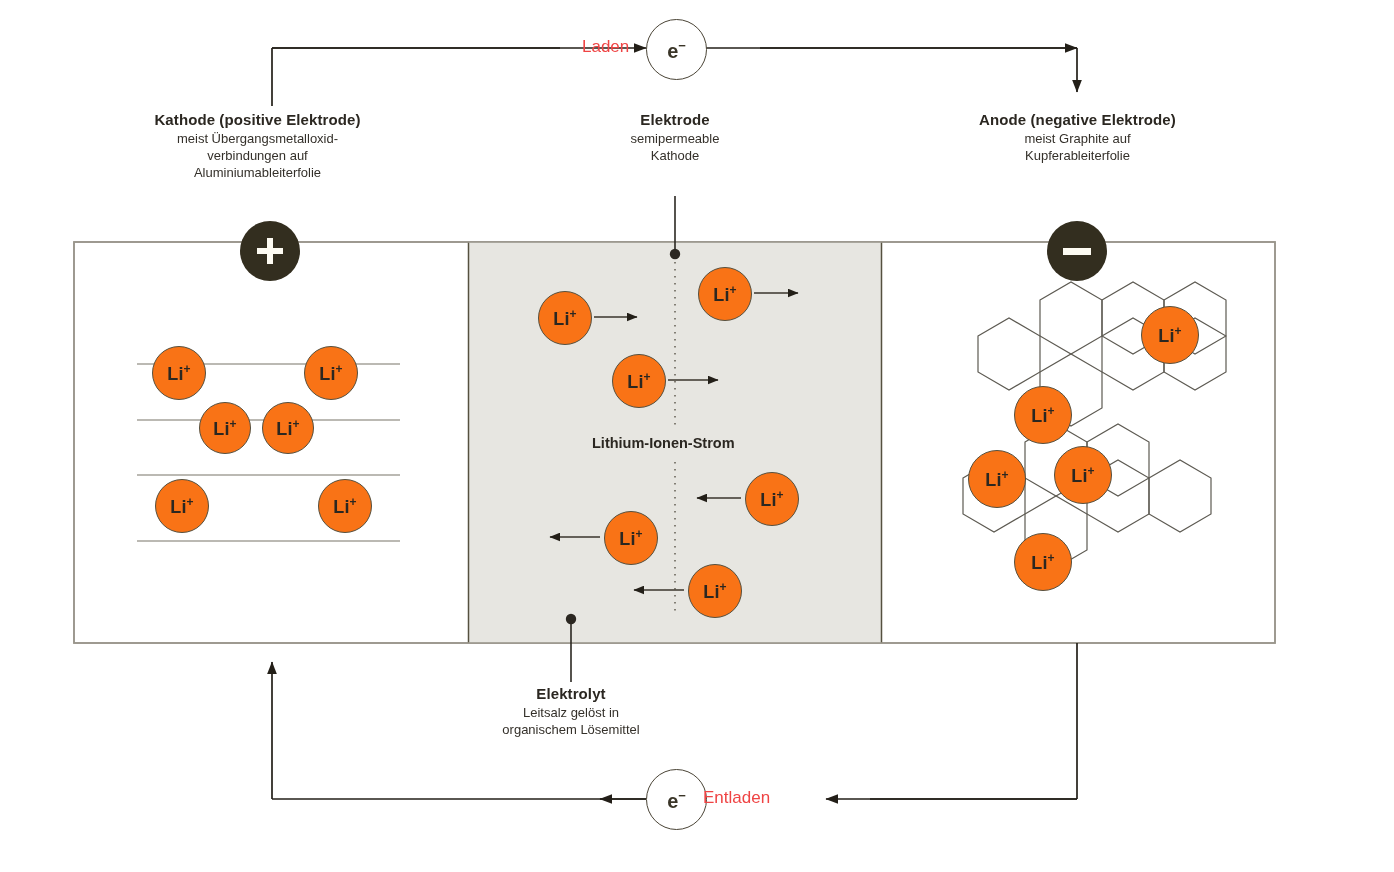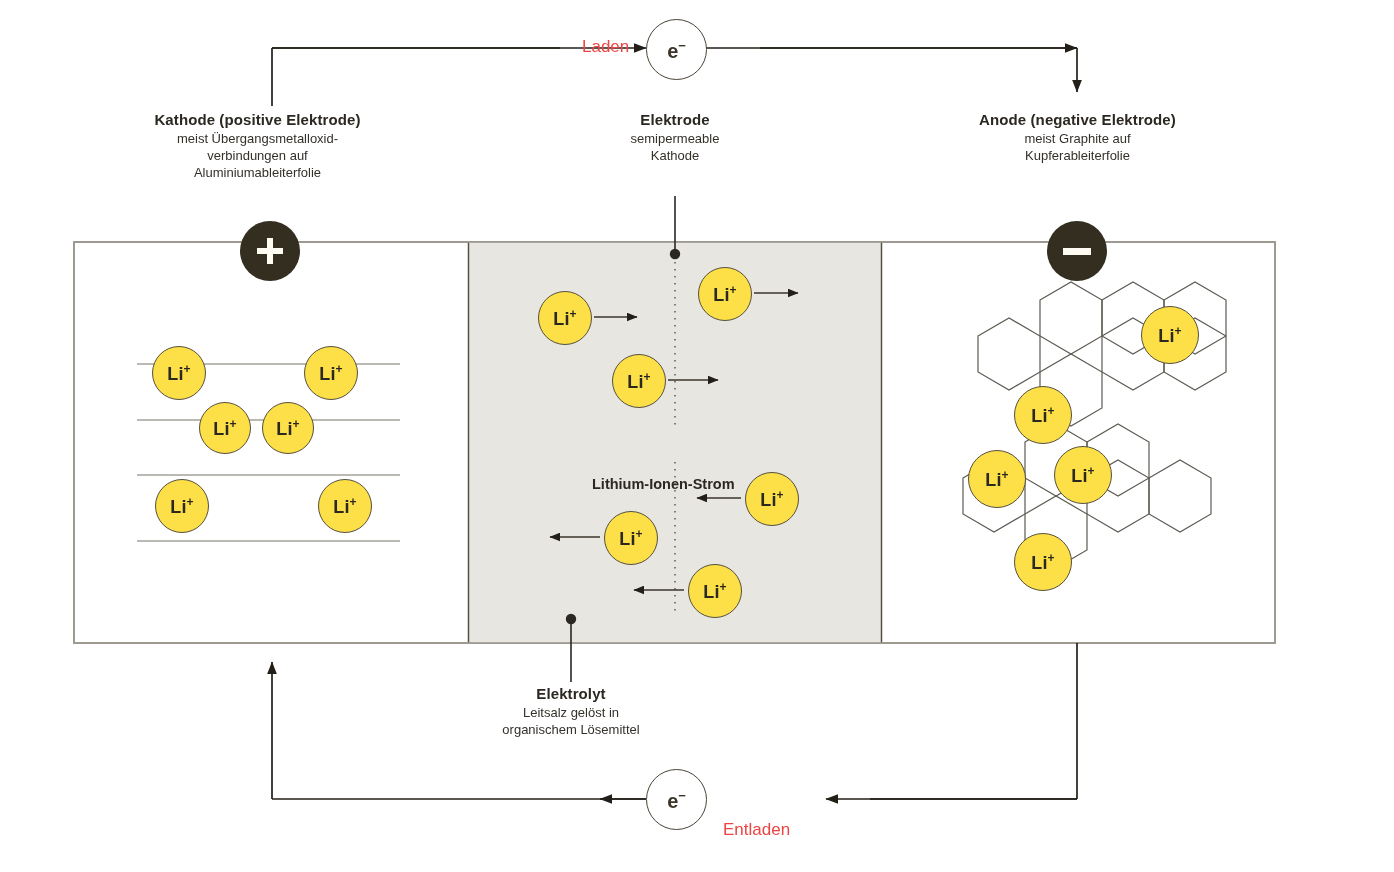--- a/index.html
+++ b/index.html
@@ -5,35 +5,35 @@
   html,body{margin:0;padding:0;background:#ffffff;}
   body{font-family:"Liberation Sans","DejaVu Sans",sans-serif;color:#26221a;}
   #stage{position:relative;width:1394px;height:872px;background:#fff;overflow:hidden;}
   #svg{position:absolute;left:0;top:0;width:1394px;height:872px;}
 
   .lbl{position:absolute;text-align:center;line-height:1.32;color:#2b2721;}
   .lbl .ttl{font-weight:bold;font-size:15px;letter-spacing:.1px;}
   .lbl .sub{font-size:13px;color:#34302a;}
 
   .flowword{position:absolute;font-size:17px;color:#ef4444;white-space:nowrap;}
-  .ionstream{position:absolute;font-size:14.5px;font-weight:bold;color:#2b2721;white-space:nowrap;margin-top:41px;}
+  .ionstream{position:absolute;font-size:14.5px;font-weight:bold;color:#2b2721;white-space:nowrap;}
 
   .ebadge{position:absolute;border-radius:50%;border:1.3px solid #4a4436;background:#fff;
           display:flex;align-items:center;justify-content:center;}
   .ebadge span{font-weight:bold;font-size:20px;color:#3a3528;line-height:1;}
   .ebadge span sup{font-size:13px;font-weight:bold;vertical-align:super;}
 
   .term{position:absolute;border-radius:50%;background:#332e1f;display:flex;align-items:center;justify-content:center;}
   .term i{display:block;background:#fdfbf2;}
   .term.plus i{position:absolute;}
   .term.plus i.h{width:26px;height:6px;}
   .term.plus i.v{width:6px;height:26px;}
   .term.minus i{width:28px;height:7px;}
 
-  .ion{position:absolute;border-radius:50%;border:1.2px solid #55503f;background:#fde047;
+  .ion{position:absolute;border-radius:50%;border:1.2px solid #55503f;background:#f97316;
        display:flex;align-items:center;justify-content:center;}
   .ion b{font-size:18px;font-weight:bold;color:#2b2721;line-height:1;letter-spacing:.2px;}
   .ion b sup{font-size:12px;vertical-align:super;}
 </style>
 </head>
 <body>
 
 <div id="stage">
 
   <svg id="svg" viewBox="0 0 1394 872">
@@ -147,21 +147,21 @@
   <div class="ionstream" style="left:592px;top:435px;">Lithium-Ionen-Strom</div>
 
   <div class="flowword" style="left:582px;top:37px;">Laden</div>
   <div class="ebadge" style="left:646px;top:19px;width:59px;height:59px;">
     <span>e<sup>−</sup></span>
   </div>
 
   <div class="ebadge" style="left:646px;top:769px;width:59px;height:59px;">
     <span>e<sup>−</sup></span>
   </div>
-  <div class="flowword" style="left:723px;top:788px;margin-top:32px;">Entladen</div>
+  <div class="flowword" style="left:703px;top:788px;">Entladen</div>
 
   <div class="ion" style="left:152px;top:346px;width:52px;height:52px;">
       <b>Li<sup>+</sup></b>
     </div>
   <div class="ion" style="left:304px;top:346px;width:52px;height:52px;">
       <b>Li<sup>+</sup></b>
     </div>
   <div class="ion" style="left:199px;top:402px;width:50px;height:50px;">
       <b>Li<sup>+</sup></b>
     </div>

